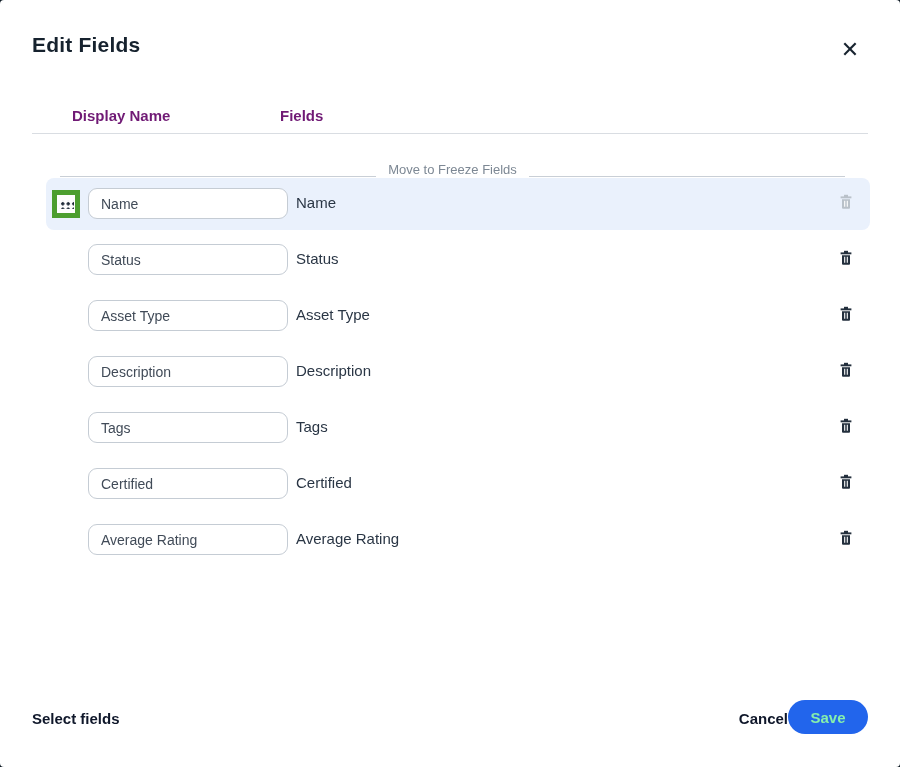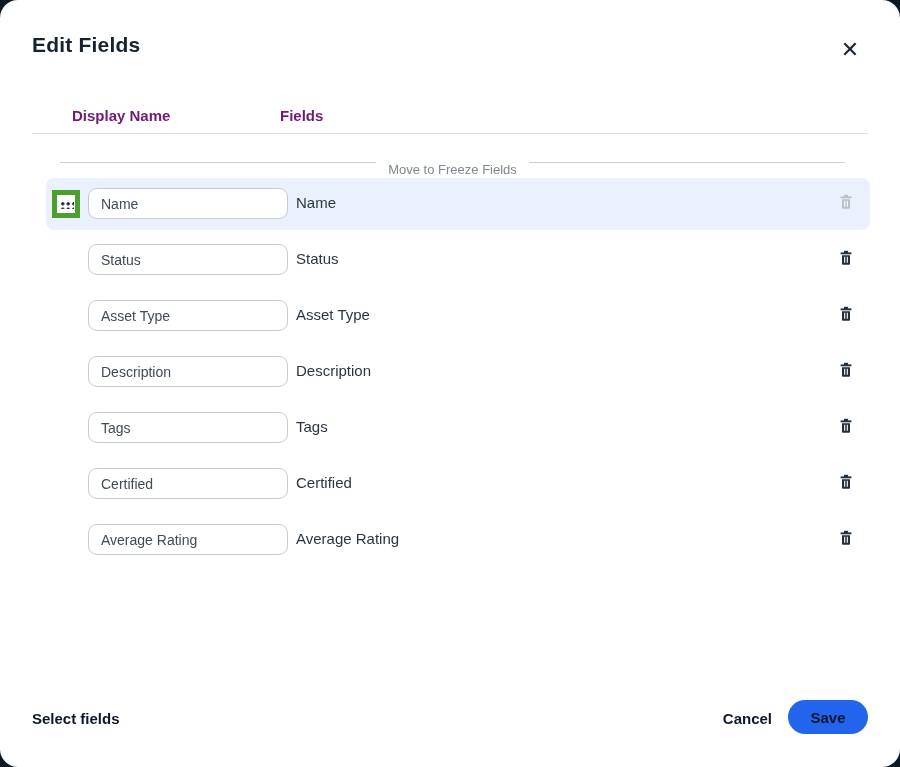--- a/index.html
+++ b/index.html
@@ -5,21 +5,21 @@
   * { margin: 0; padding: 0; box-sizing: border-box; }
   html, body {
     width: 900px; height: 767px;
     font-family: "Liberation Sans", sans-serif;
     background: #0c1822;
     overflow: hidden;
   }
   .modal {
     position: absolute; inset: 0;
     background: #ffffff;
-    border-radius: 18px;
+    border-radius: 4px;
   }
   .modal-title {
     position: absolute; left: 32px; top: 33px;
     font-size: 21px; font-weight: 700; color: #16222e;
     letter-spacing: .2px;
   }
   .close-btn {
     position: absolute; right: 36px; top: 36px;
     width: 28px; height: 28px;
     background: none; border: none; cursor: pointer;
@@ -29,21 +29,21 @@
   }
   .col-header { position: absolute; top: 107px; font-size: 15px; font-weight: 700; color: #701a75; }
   .col-header.display-name { left: 72px; }
   .col-header.field { left: 280px; }
   .header-divider {
     position: absolute; top: 133px; left: 32px; right: 32px;
     height: 1px; background: #d9dde2;
   }
   .freeze-divider {
     position: absolute; top: 162px; left: 60px; right: 55px;
-    display: flex; align-items: flex-start; gap: 12px;
+    display: flex; align-items: flex-end; gap: 12px;
   }
   .freeze-divider .line { flex: 1; height: 1px; background: #c9cfd6; }
   .freeze-divider .label { font-size: 13px; color: #7d8894; white-space: nowrap; }
   .rows { position: absolute; top: 178px; left: 0; right: 0; margin-left: 16px; }
   .row { position: relative; height: 56px; }
   .row .band {
     position: absolute; top: 0; left: 30px; right: 30px; height: 52px;
     border-radius: 8px; background: transparent;
   }
   .row.highlighted .band { background: #eaf1fc; }
@@ -84,26 +84,26 @@
   }
   .row.highlighted .trash-btn { color: #b9c1c9; cursor: default; }
   .trash-btn svg { display: block; width: 16px; height: 16px; }
   .footer-link {
     position: absolute; bottom: 40px;
     background: none; border: none; cursor: pointer;
     font-size: 15px; font-weight: 700; color: #0f172a;
     font-family: "Liberation Sans", sans-serif;
   }
   .select-fields { left: 32px; }
-  .cancel { right: 128px; }
+  .cancel { right: 112px; }
   .save-btn {
     position: absolute; right: 32px; bottom: 33px;
     width: 80px; height: 34px;
     background: #2265ec; border: none; border-radius: 17px;
-    color: #0f172a; font-size: 15px; font-weight: 700;
+    color: #86efac; font-size: 15px; font-weight: 700;
     font-family: "Liberation Sans", sans-serif;
     cursor: pointer;
   }
 </style>
 </head>
 <body>
 
 <div class="modal">
 
   <div class="modal-title">Edit Fields</div>

